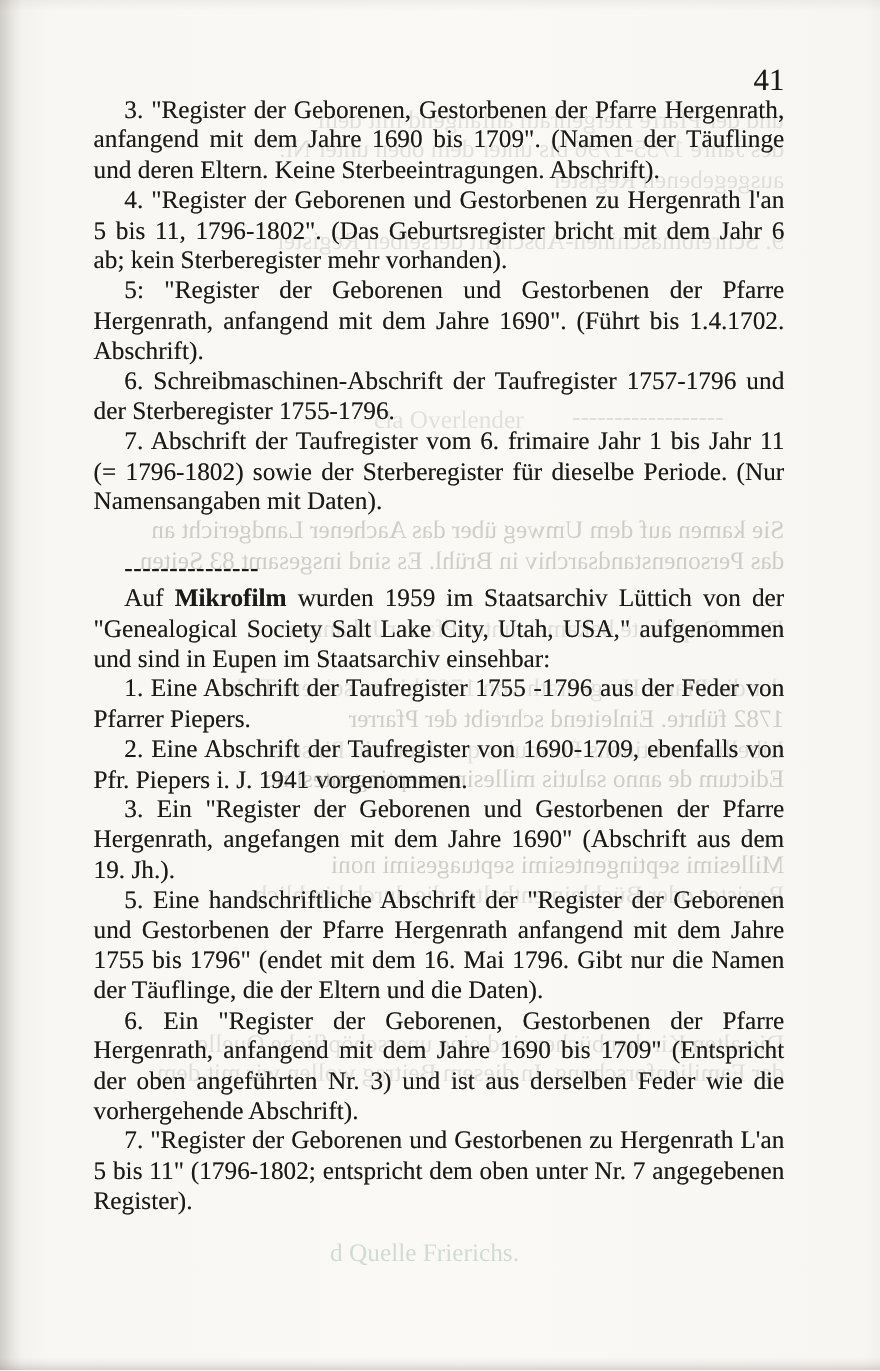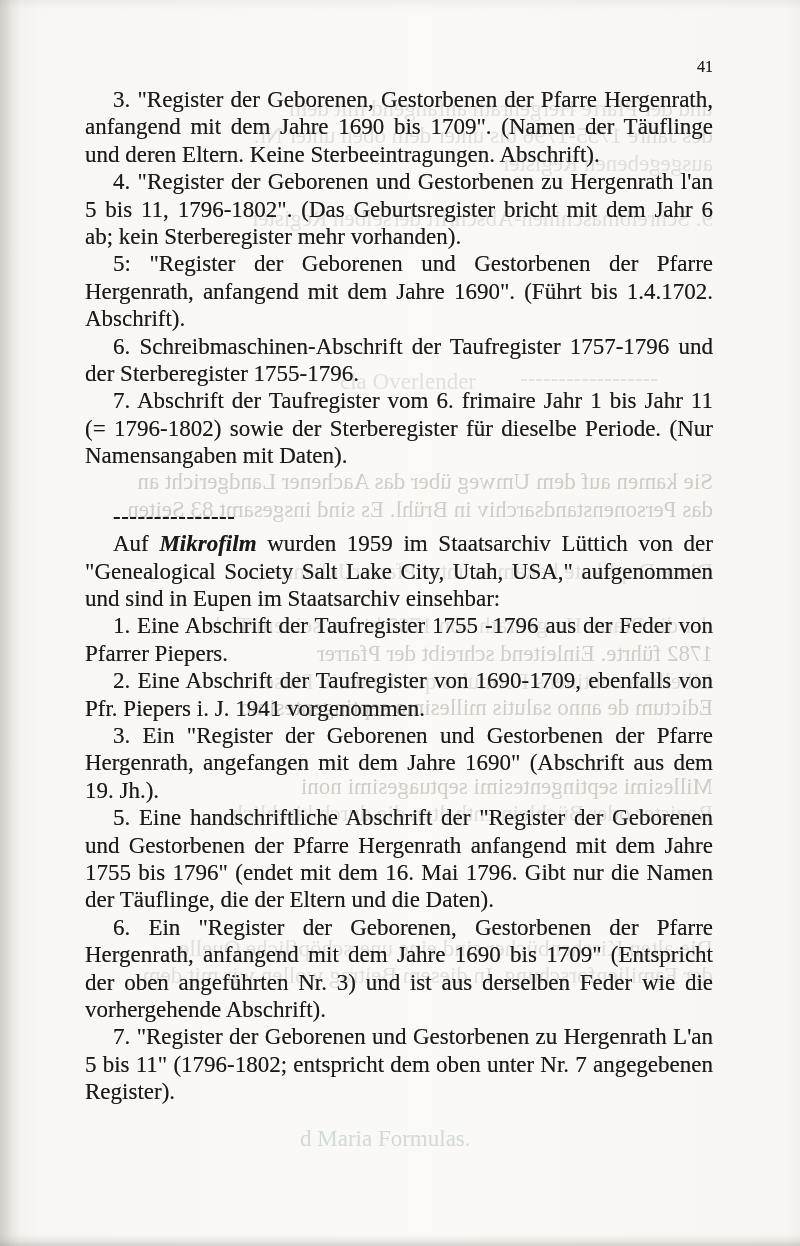--- a/index.html
+++ b/index.html
@@ -45,21 +45,21 @@
   .ghost.mir { transform: scaleX(-1); }
   .ghost.dark { opacity: 0.38; }
   .ghost.teal { color: #7fa396; opacity: 0.34; }
 
   .page-number {
     position: absolute;
     top: 58px;
     left: 85px;
     width: 628px;
     text-align: right;
-    font-size: 16px;
+    font-size: 28px;
     color: #1c1b19;
     text-shadow: 0 0 0.5px rgba(25,22,20,0.6);
   }
 
   .text-block {
     position: absolute;
     left: 85px;
     top: 86px;
     width: 628px;
     font-size: 23px;
@@ -69,21 +69,21 @@
     text-shadow: 0 0 0.5px rgba(25,22,20,0.55);
   }
   .para { margin: 0; text-indent: 28px; }
   .separator {
     margin: 33px 0 0 0;
     text-indent: 28px;
     font-weight: 700;
     letter-spacing: 0.5px;
     text-align: left;
   }
-  .bold { font-weight: 700; font-style: italic; }
+  .bold { font-weight: 700; }
 </style>
 </head>
 <body>
 
 <div class="page">
 
   <div class="ghost-layer" id="ghost-layer">
       <div class="ghost mir" style="top: 95px;">und der Pfarre Hergenrath anfangend mit dem</div>
       <div class="ghost mir" style="top: 122px;">des Jahre 1755-1796 bis unter dem oben unter Nr.</div>
       <div class="ghost mir" style="top: 150px;">ausgegebenen Register</div>
@@ -94,21 +94,21 @@
       <div class="ghost mir dark" style="top: 496px;">das Personenstandsarchiv in Brühl. Es sind insgesamt 83 Seiten</div>
       <div class="ghost mir" style="top: 558px;">Diese Duplikate bekamen unter Pfarrer Johannes</div>
       <div class="ghost mir" style="top: 612px;">der die Pfarre Hergenrath von 1765 bis zu seinem Tode</div>
       <div class="ghost mir dark" style="top: 640px;">1782 führte. Einleitend schreibt der Pfarrer</div>
       <div class="ghost mir" style="top: 668px;">Libellum continens Formulas que Januario Pinsele</div>
       <div class="ghost mir dark" style="top: 694px;">Edictum de anno salutis millesimo septingentesimo</div>
       <div class="ghost mir dark" style="top: 773px;">Millesimi septingentesimi septuagesimi noni</div>
       <div class="ghost mir" style="top: 800px;">Register oder Büchlein enthalten die durch kirchlich</div>
       <div class="ghost mir" style="top: 935px;">Die alten Kirchenbücher sind eine unerschöpfliche Quelle</div>
       <div class="ghost mir" style="top: 962px;">der Familienforschung. In diesem Beitrag wollen wir mit dem</div>
-      <div class="ghost teal" style="top: 1125px; left: 300px; width: 420px;">d Maria Formulas.</div>
+      <div class="ghost teal" style="top: 1125px; left: 300px; width: 420px;">d Quelle Frierichs.</div>
     </div>
 
   <div class="page-number">41</div>
 
   <div class="text-block">
     <div id="repertorium">
         <p class="para">3. "Register der Geborenen, Gestorbenen der Pfarre Hergenrath, anfangend mit dem Jahre 1690 bis 1709". (Namen der Täuflinge und deren Eltern. Keine Sterbeeintragungen. Abschrift).</p>
         <p class="para">4. "Register der Geborenen und Gestorbenen zu Hergenrath l'an 5 bis 11, 1796-1802". (Das Geburtsregister bricht mit dem Jahr 6 ab; kein Sterberegister mehr vorhanden).</p>
         <p class="para">5: "Register der Geborenen und Gestorbenen der Pfarre Hergenrath, anfangend mit dem Jahre 1690". (Führt bis 1.4.1702. Abschrift).</p>
         <p class="para">6. Schreibmaschinen-Abschrift der Taufregister 1757-1796 und der Sterberegister 1755-1796.</p>

